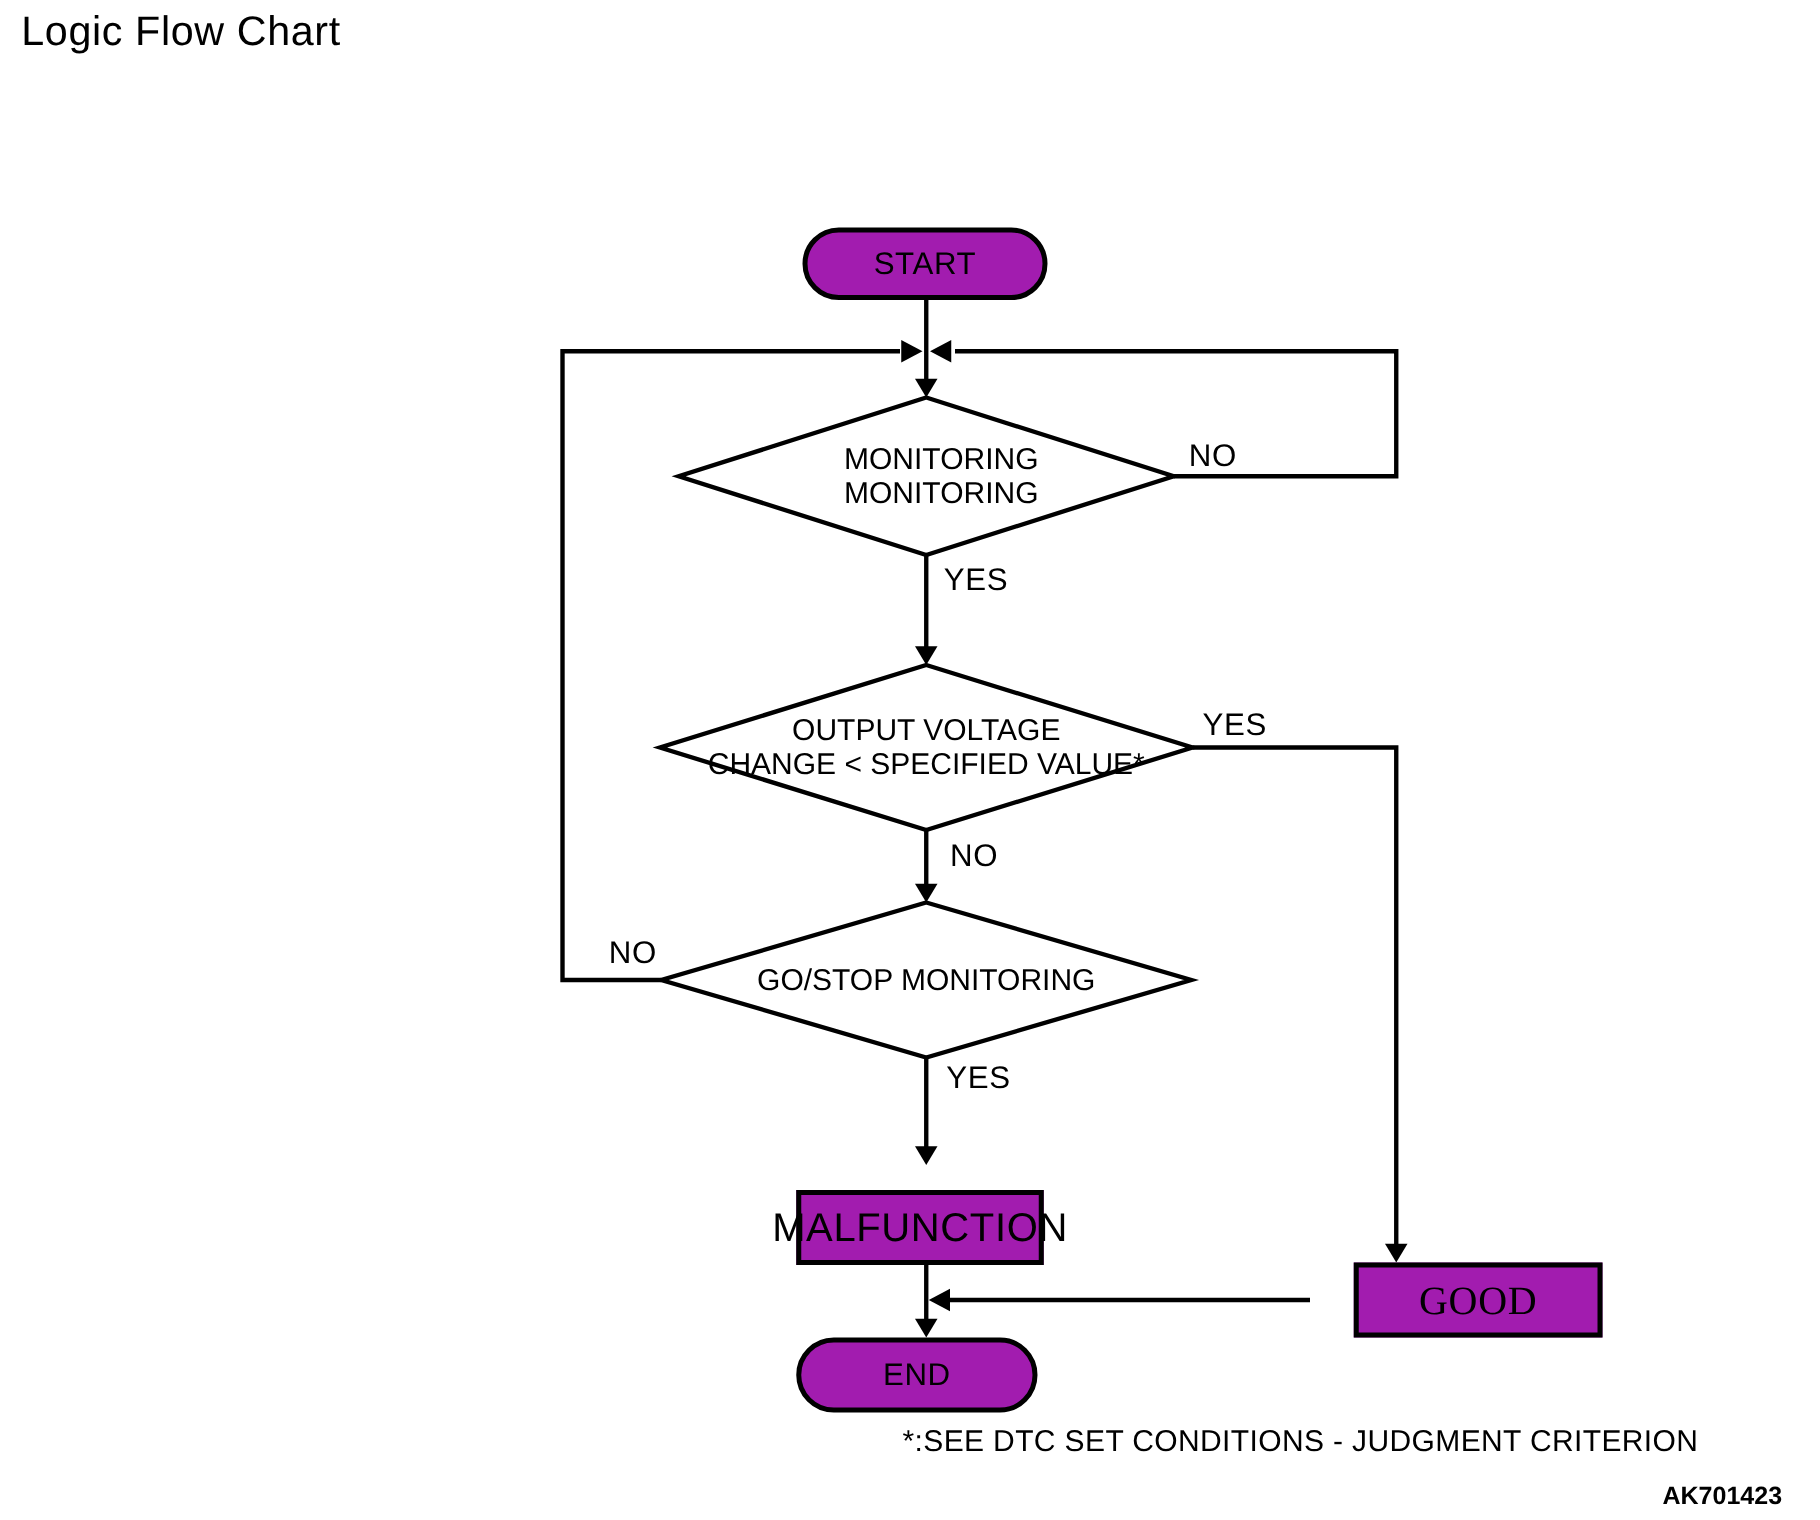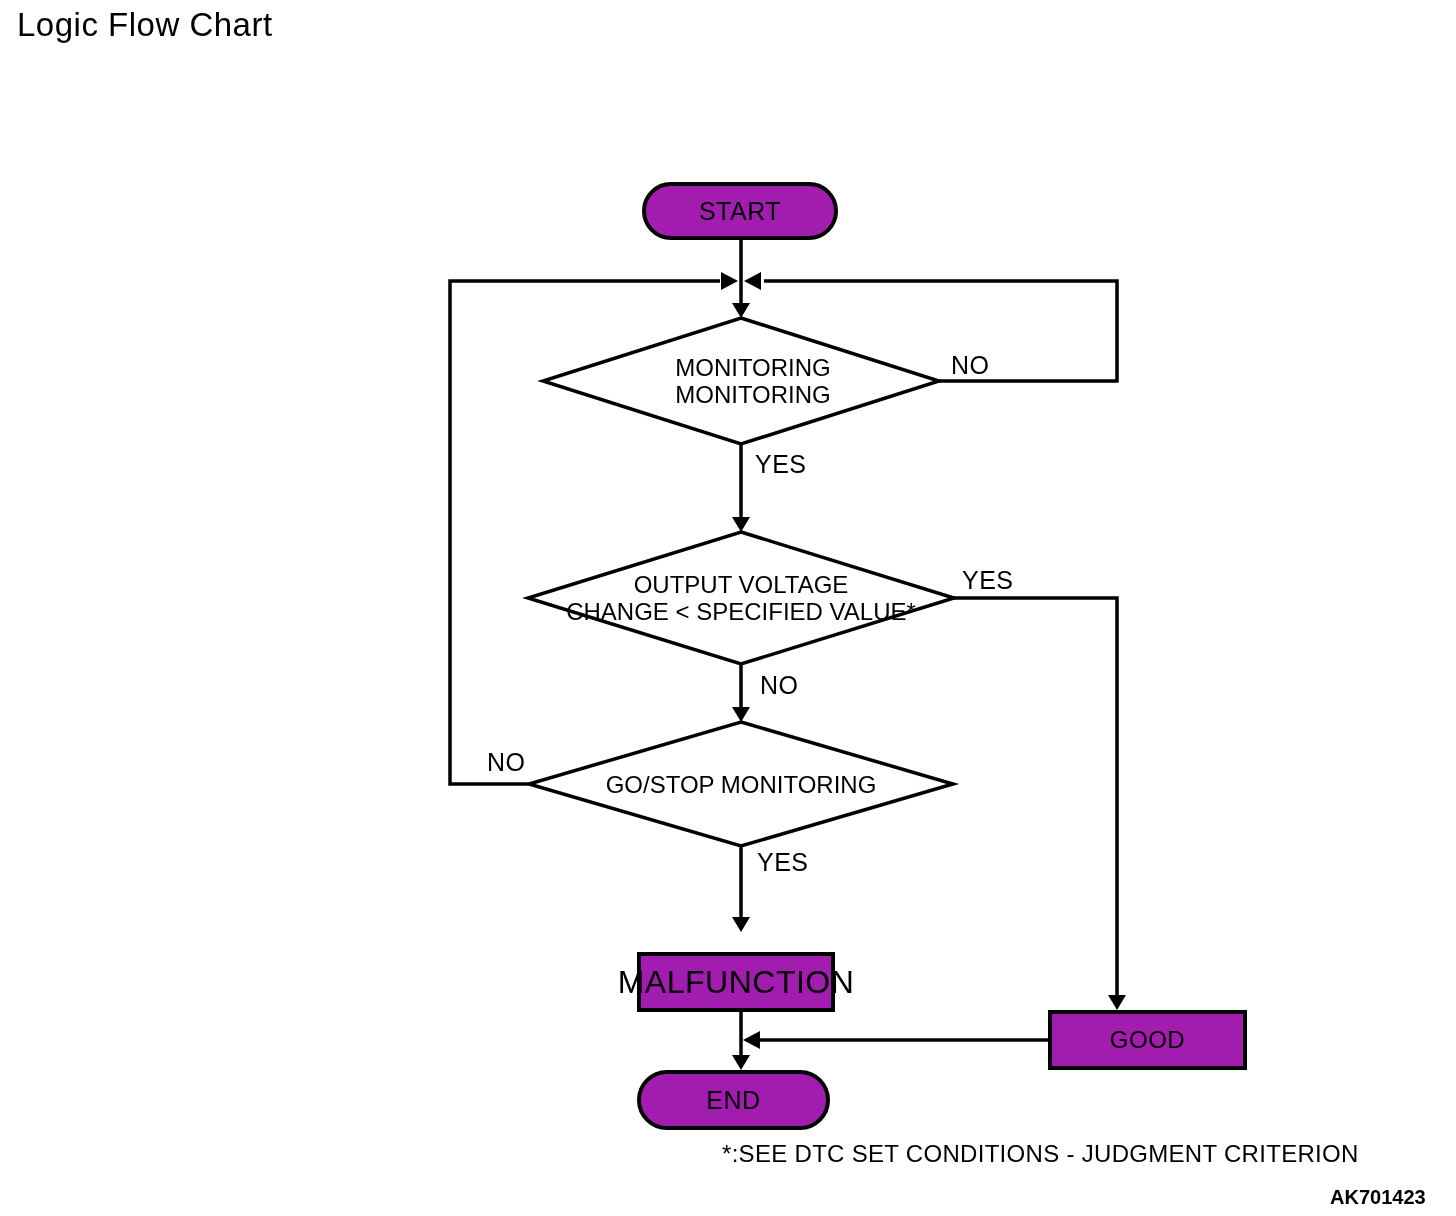--- a/index.html
+++ b/index.html
@@ -39,21 +39,21 @@
     align-items: center;
     justify-content: center;
     text-align: center;
     font-size: 25px;
     letter-spacing: 0.5px;
     white-space: nowrap;
   }
   .pill { border-radius: 30px; }
   .node-start { left: 642px; top: 182px; width: 196px; height: 58px; border-radius: 29px; }
   .node-malfunction { left: 637px; top: 932px; width: 198px; height: 60px; font-size: 32px; margin-top: 20px; }
-  .node-good { left: 1048px; top: 1010px; width: 199px; height: 60px; font-size: 24px; }
+  .node-good { left: 1083px; top: 1010px; width: 199px; height: 60px; font-size: 32px; font-family: Liberation Serif, serif; }
   .node-end { left: 637px; top: 1070px; width: 193px; height: 60px; }
   .diamond-text {
     position: absolute;
     display: flex;
     flex-direction: column;
     align-items: center;
     justify-content: center;
     text-align: center;
     font-size: 24px;
     line-height: 27px;

